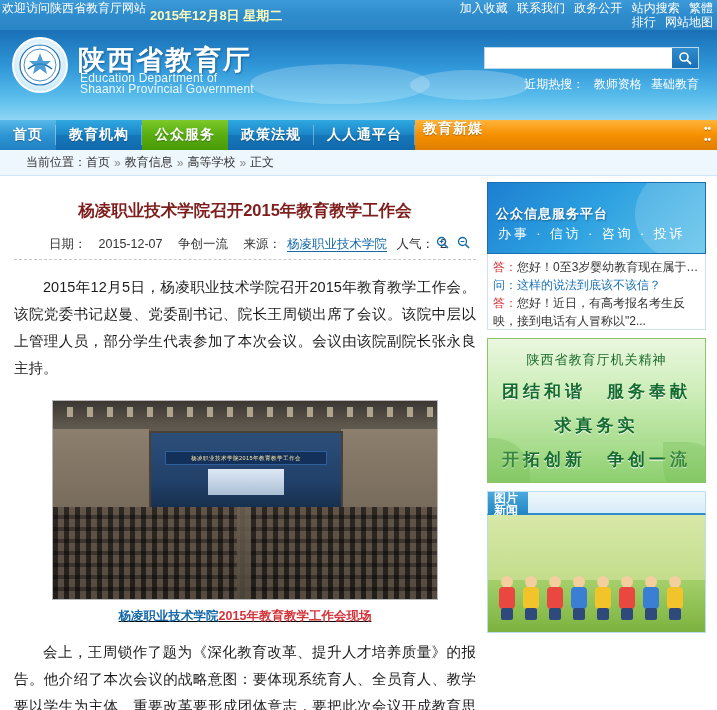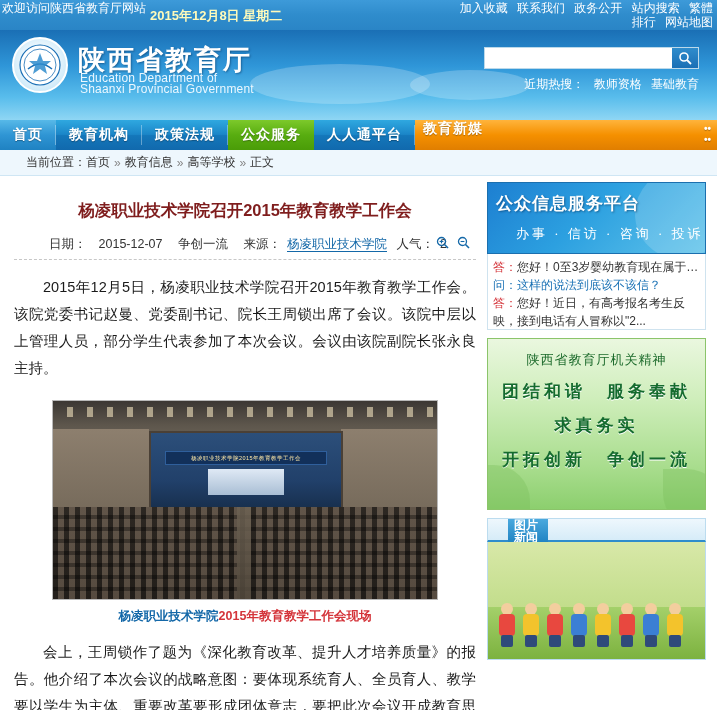--- a/index.html
+++ b/index.html
@@ -234,21 +234,21 @@
   .para {
     margin-top: 14px;
     font-size: 14.5px;
     line-height: 27px;
     color: #1a1a1a;
     text-indent: 2em;
     text-align: justify;
     font-family: "Liberation Sans", sans-serif;
   }
 
-  .photo-wrap { margin-top: 18px; text-align: center; }
+  .photo-wrap { margin-top: 18px; text-align: center; text-decoration: underline; }
   .photo {
     width: 386px; height: 200px;
     margin: 0 auto;
     border: 1px solid #b9b9b9;
     position: relative;
     overflow: hidden;
     background: #6e6257;
   }
   .photo .ceiling {
     position: absolute; left: 0; top: 0; width: 100%; height: 40px;
@@ -308,28 +308,28 @@
   
   .side-block { position: relative; margin-bottom: 8px; }
 
   .svc-banner {
     width: 219px; height: 72px;
     background: linear-gradient(135deg, #1d7fd1 0%, #2ca0e0 45%, #5fc3ea 100%);
     position: relative; overflow: hidden;
     border: 1px solid #1b6fae;
   }
   .svc-banner .sb-title {
-    position: absolute; left: 8px; top: 9px;
-    font-size: 17px; font-weight: bold; color: #ffffff;
+    position: absolute; left: 8px; top: 22px;
+    font-size: 13px; font-weight: bold; color: #ffffff;
     letter-spacing: 1px;
     text-shadow: 1px 1px 2px rgba(0,40,80,0.5);
     font-family: "Liberation Serif", serif;
   }
   .svc-banner .sb-sub {
-    position: absolute; left: 28px; top: 42px;
+    position: absolute; left: 10px; top: 42px;
     font-size: 13px; color: #ffffff; letter-spacing: 3px;
     font-family: "Liberation Serif", serif;
   }
   .svc-banner .sb-deco {
     position: absolute; right: -20px; top: -14px;
     width: 90px; height: 90px; border-radius: 50%;
     background: rgba(255,255,255,0.16);
   }
 
   .qa-list {
@@ -347,21 +347,21 @@
     color: #333;
     white-space: nowrap;
     overflow: hidden;
     text-overflow: ellipsis;
   }
   .qa-row.wrap { white-space: normal; }
   .qa-a { color: #d4343a; }
   .qa-q { color: #1b72b5; }
 
   .spirit-banner {
-    width: 219px; height: 172px;
+    width: 219px; height: 145px;
     margin-top: 4px;
     background: linear-gradient(to bottom, #eaf7df 0%, #cfeebb 35%, #a9dd8e 75%, #8ccf6e 100%);
     border: 1px solid #8bc46a;
     position: relative; overflow: hidden;
     text-align: center;
   }
   .spirit-banner .sp-title {
     margin-top: 12px;
     font-size: 13px; color: #1d6b2c; letter-spacing: 1px;
     font-family: "Liberation Serif", serif;
@@ -393,21 +393,20 @@
     border-bottom: 2px solid #2f8ccc;
   }
   .pic-news-head .tab {
     position: absolute; left: 0; top: 0;
     height: 24px; padding: 0 6px;
     background: linear-gradient(to bottom, #4aa9de, #1f82c2);
     color: #fff; font-size: 12px; font-weight: bold;
     display: flex; align-items: center;
     line-height: 12px;
     width: 40px;
-    margin-left: 20px;
   }
   .pic-news-body {
     border: 1px solid #bcdcef;
     border-top: none;
     height: 118px;
     overflow: hidden;
     position: relative;
     background: #6fa83d;
   }
   .pn-ground {
@@ -493,22 +492,22 @@
     <div class="hotwords">
       <span class="hw-label">近期热搜：</span>
       <a href="#">教师资格</a>
       <a href="#">基础教育</a>
     </div>
   </div>
 
   <div class="nav">
     <div class="nav-item home sep">首页</div>
     <div class="nav-item sep">教育机构</div>
+    <div class="nav-item green">公众服务</div>
     <div class="nav-item sep">政策法规</div>
-    <div class="nav-item green">公众服务</div>
     <div class="nav-item sep">人人通平台</div>
     <div class="nav-newmedia-wrap">
       <span>教育新媒</span>
       <span class="nav-dots">••<br>••</span>
     </div>
   </div>
 
   <div class="crumb-wrap">
     <span>当前位置：</span>
     <a href="#">首页</a>

